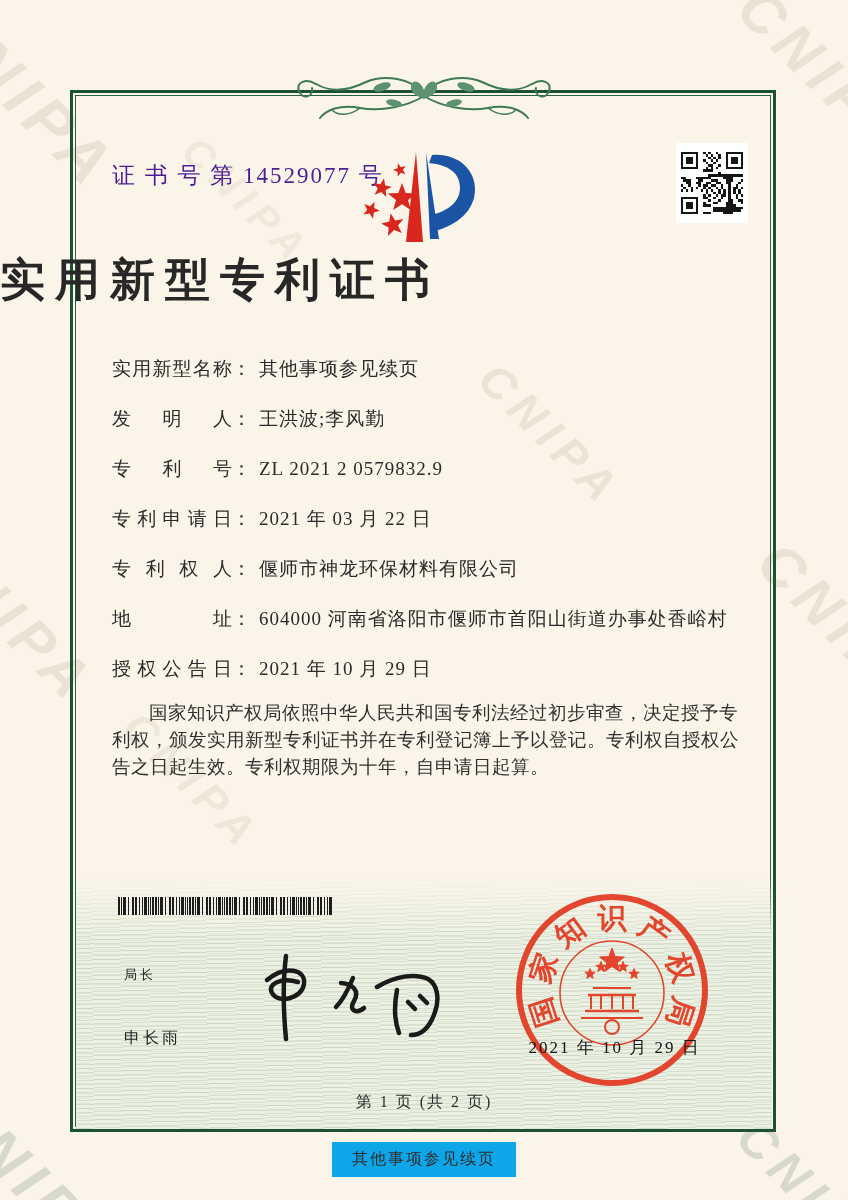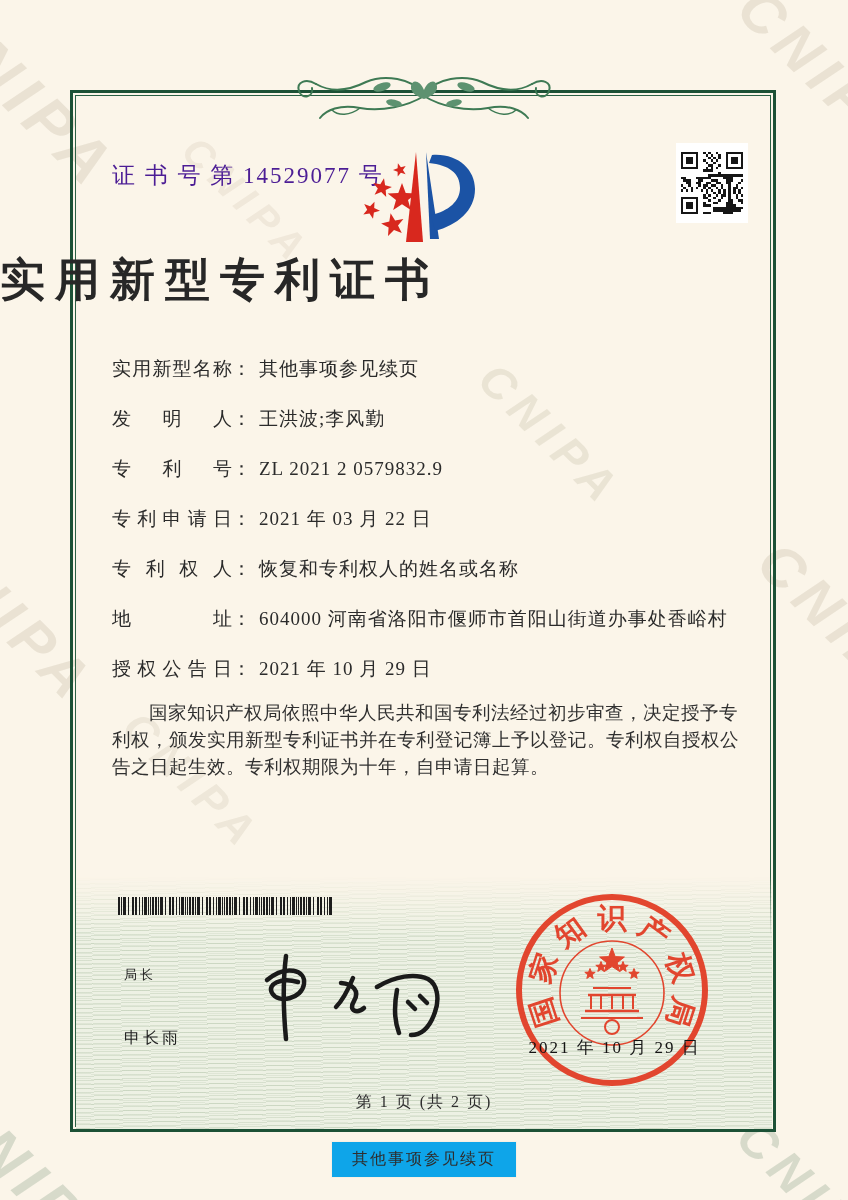--- a/index.html
+++ b/index.html
@@ -340,21 +340,21 @@
     <div class="f-row">
       <span class="f-label">发明人</span><span class="f-colon">：</span><span class="f-value">王洪波;李风勤</span>
     </div>
     <div class="f-row">
       <span class="f-label">专利号</span><span class="f-colon">：</span><span class="f-value">ZL 2021 2 0579832.9</span>
     </div>
     <div class="f-row">
       <span class="f-label">专利申请日</span><span class="f-colon">：</span><span class="f-value">2021 年 03 月 22 日</span>
     </div>
     <div class="f-row">
-      <span class="f-label">专利权人</span><span class="f-colon">：</span><span class="f-value">恢复和专利权人的姓名或名称</span>
+      <span class="f-label">专利权人</span><span class="f-colon">：</span><span class="f-value">偃师市神龙环保材料有限公司</span>
     </div>
     <div class="f-row">
       <span class="f-label">地址</span><span class="f-colon">：</span><span class="f-value">604000  河南省洛阳市偃师市首阳山街道办事处香峪村</span>
     </div>
     <div class="f-row" style="position:relative;">
       <span class="f-label">授权公告日</span><span class="f-colon">：</span><span class="f-value">2021 年 10 月 29 日</span>
     </div>
   </div>
 
   <div class="body-text">

